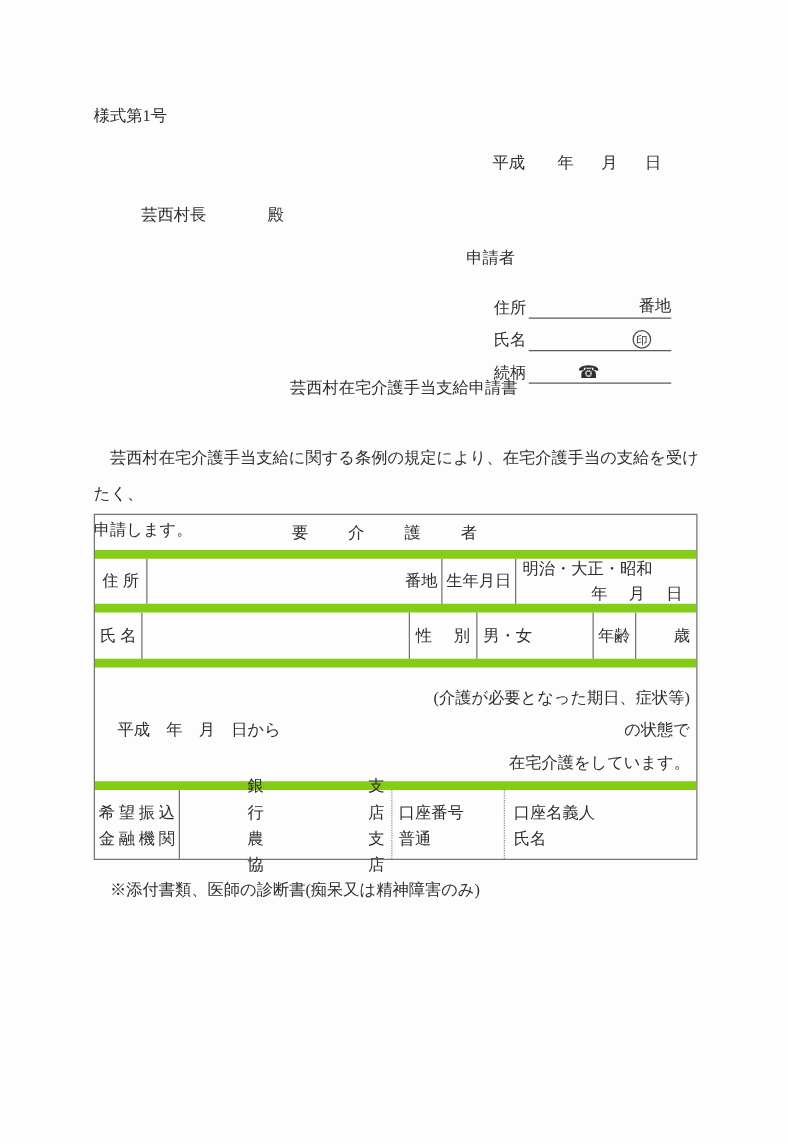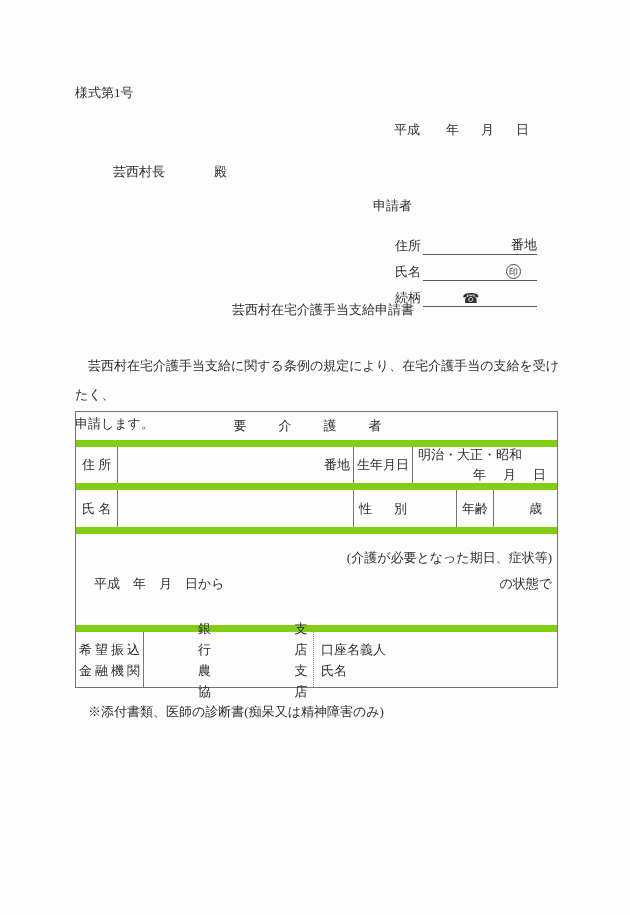--- a/index.html
+++ b/index.html
@@ -164,51 +164,57 @@
     </div>
   </div>
 
   <div class="trow r-name">
     <div class="cell c-label41 vc">氏 名</div>
     <div class="cell c-fill236"></div>
     <div class="cell c-sexlbl">
       <span>性</span>
       <span>別</span>
     </div>
+    <div class="cell c-sex vc">男・女</div>
     <div class="cell c-age vc">年齢</div>
     <div class="cell c-unit">
       <span>歳</span>
     </div>
   </div>
 
   <div class="trow r-cond">
     <div class="cell c-cond">
       <div>(介護が必要となった期日、症状等)</div>
       <div class="cond-line2">
         <span>　平成　年　月　日から</span>
         <span>の状態で</span>
       </div>
+      <div>在宅介護をしています。</div>
     </div>
   </div>
 
   <div class="trow r-bank">
     <div class="cell c-banklbl">
       <div>希望振込</div>
       <div>金融機関</div>
     </div>
     <div class="cell c-bankname">
       <div class="bank-line">
         <span>銀行</span>
         <span>支店</span>
       </div>
       <div class="bank-line">
         <span>農協</span>
         <span>支店</span>
       </div>
     </div>
+    <div class="cell dotted c-account">
+      <div>口座番号</div>
+      <div>普通</div>
+    </div>
     <div class="cell dotted c-holder">
       <div>口座名義人</div>
       <div>氏名</div>
     </div>
   </div>
 
 </div>
 
 <div class="abs note">※添付書類、医師の診断書(痴呆又は精神障害のみ)</div>
 

